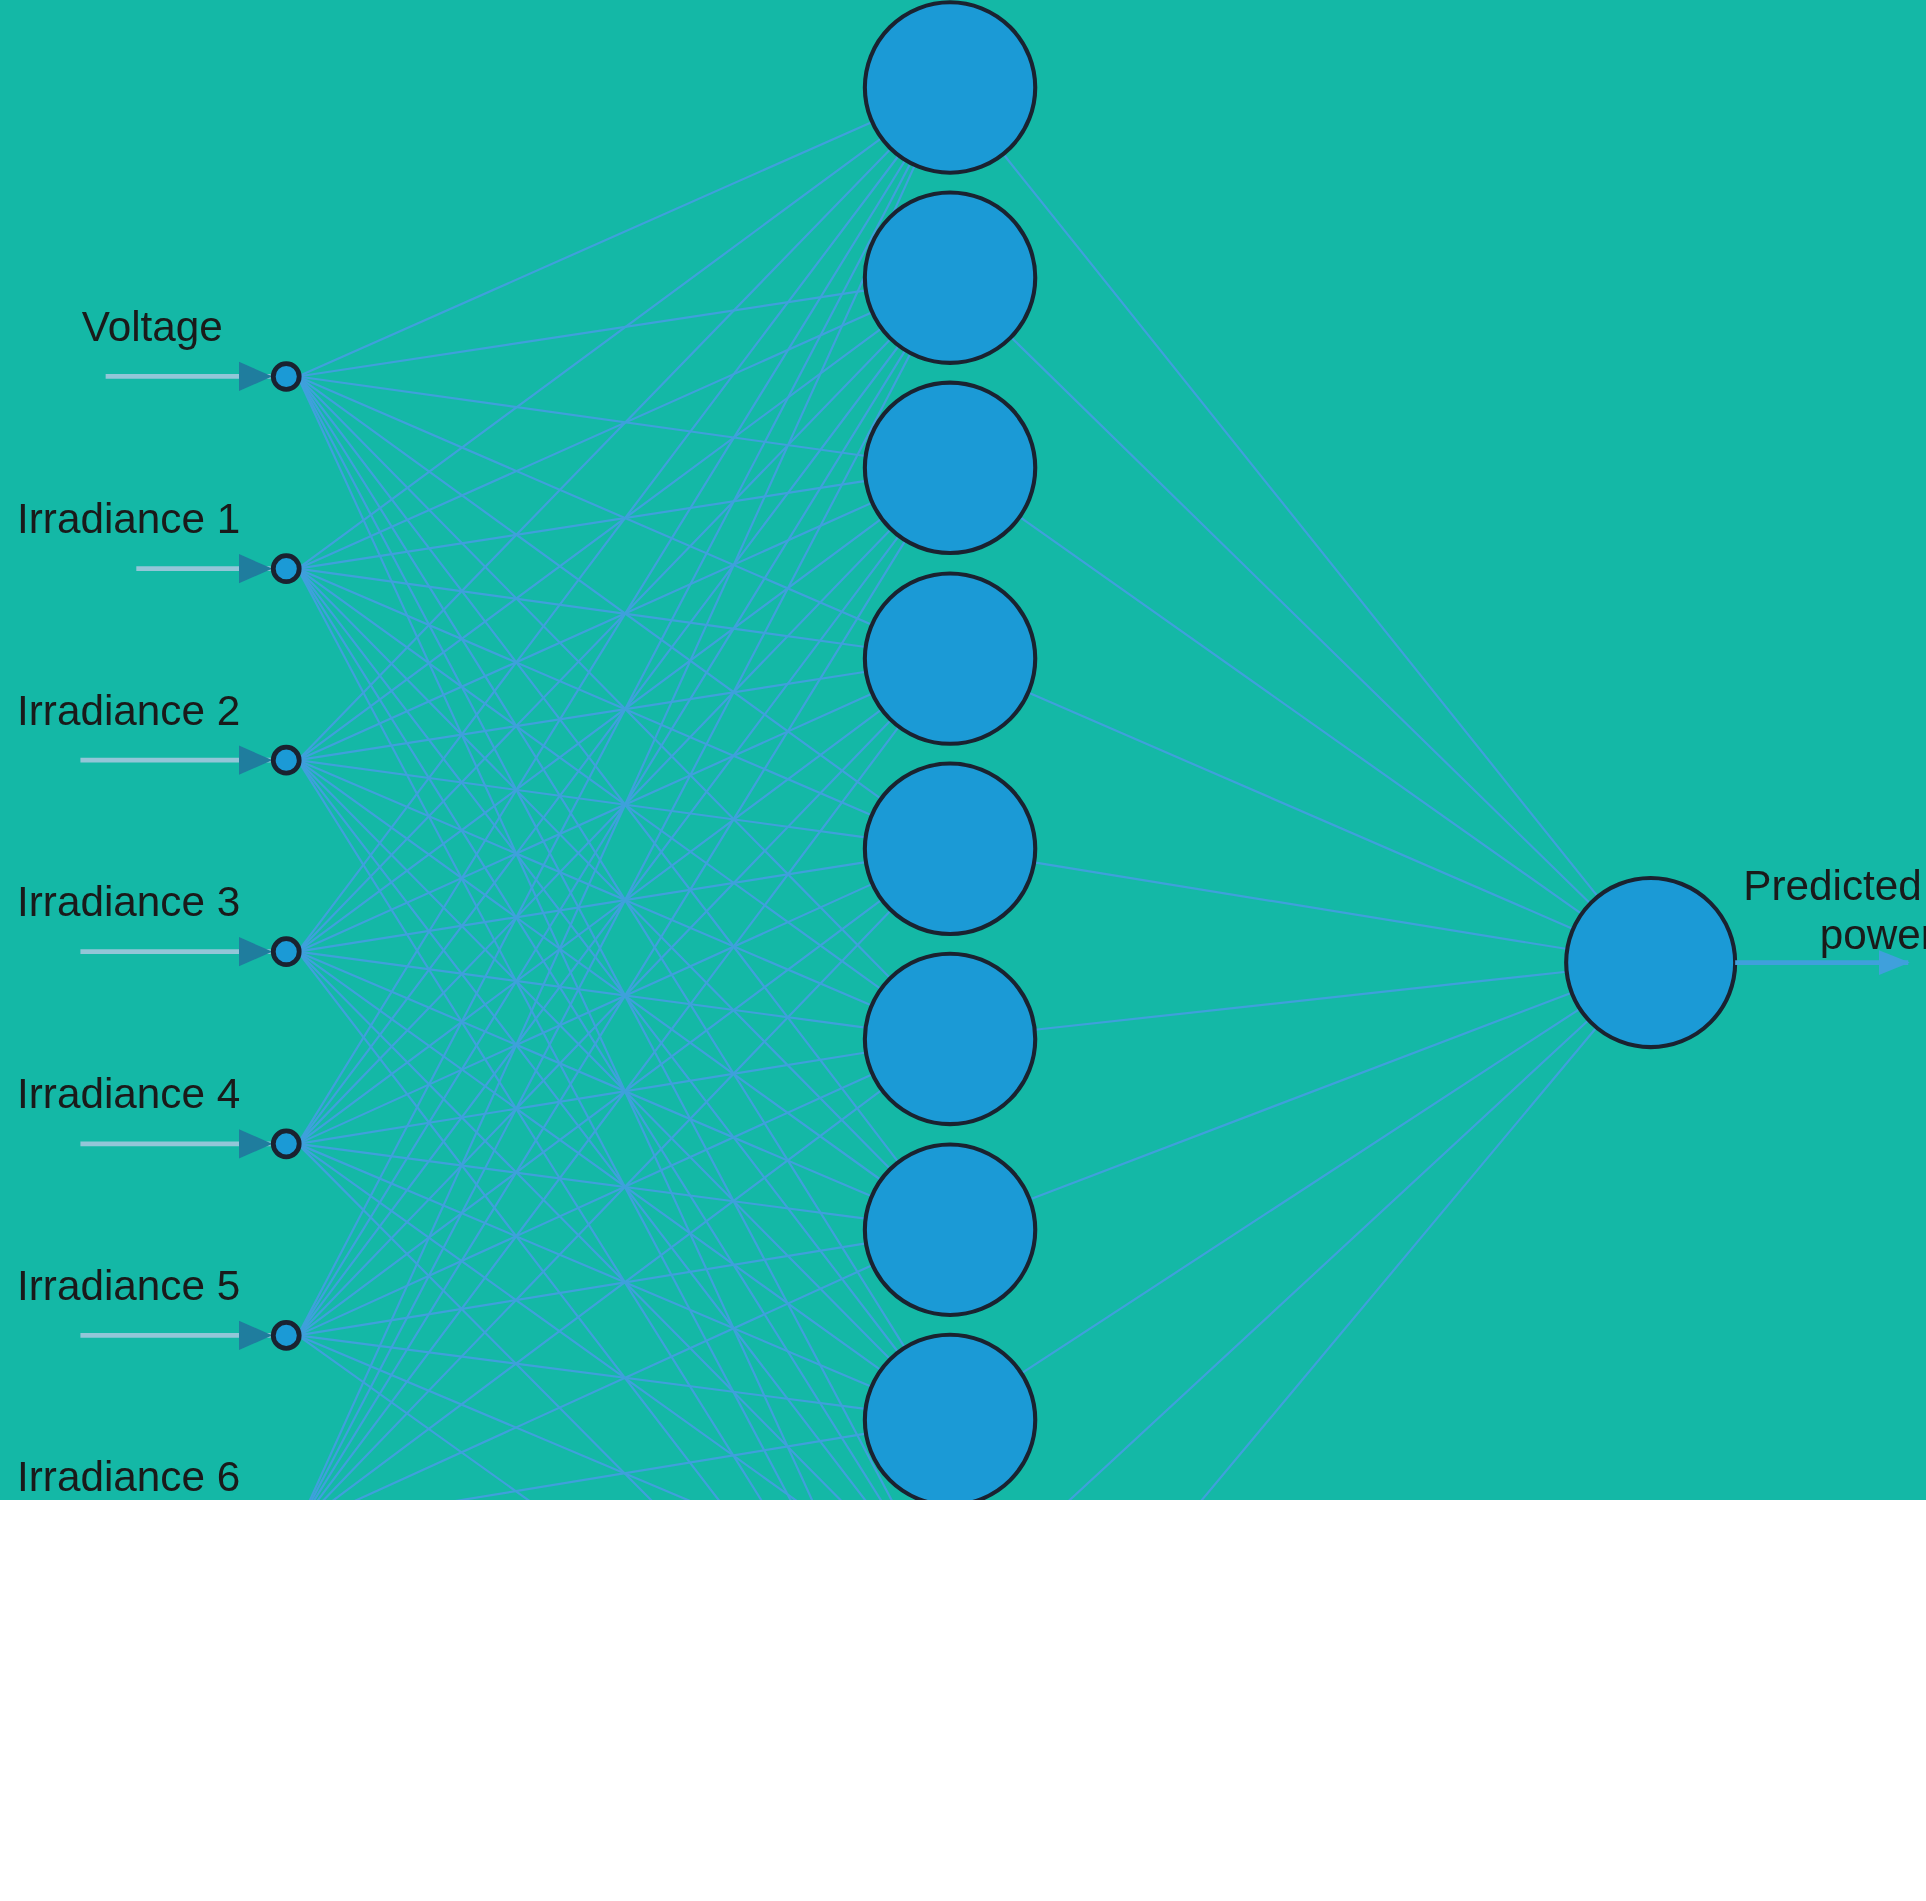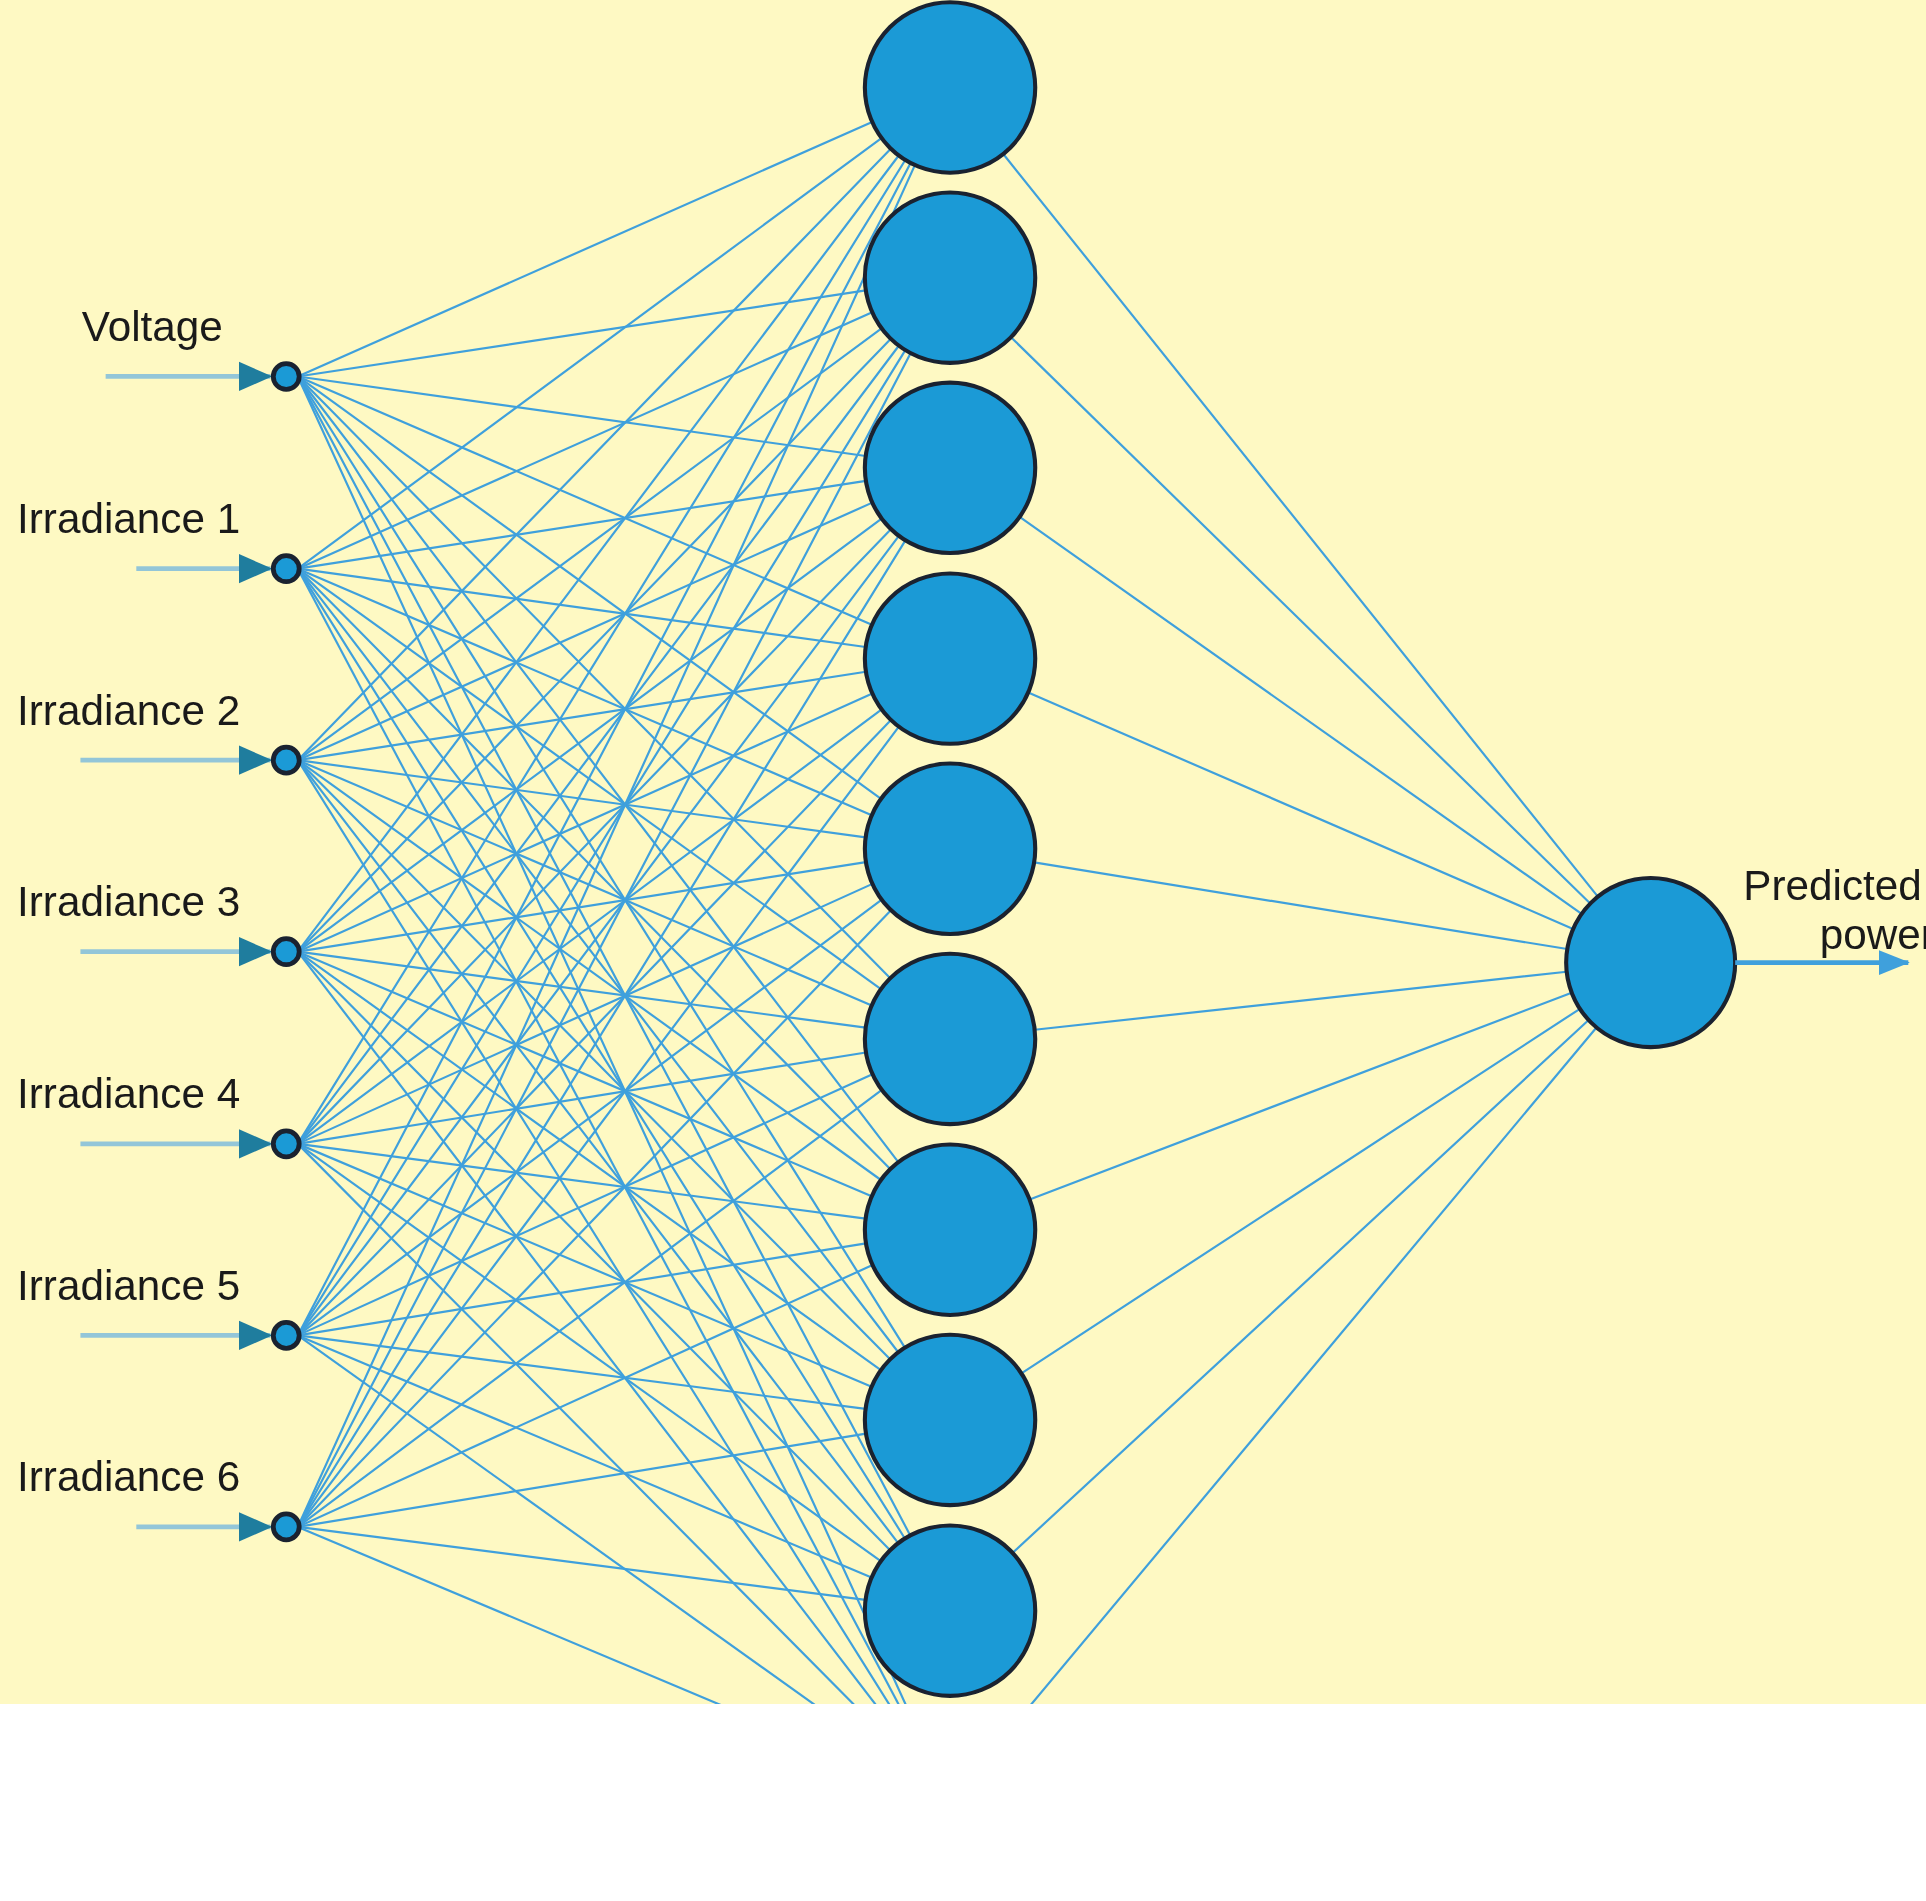--- a/index.html
+++ b/index.html
@@ -7,22 +7,22 @@
     margin: 0;
     padding: 0;
     background: #ffffff;
   }
   body {
     font-family: "Liberation Sans", sans-serif;
   }
   #stage {
     position: relative;
     width: 1926px;
-    height: 1704px;
-    background: #fef9c3;
+    height: 1500px;
+    background: #14b8a6;
     overflow: hidden;
   }
   #net-svg {
     position: absolute;
     top: 0;
     left: 0;
     width: 1926px;
     height: 1902px;
     display: block;
   }

